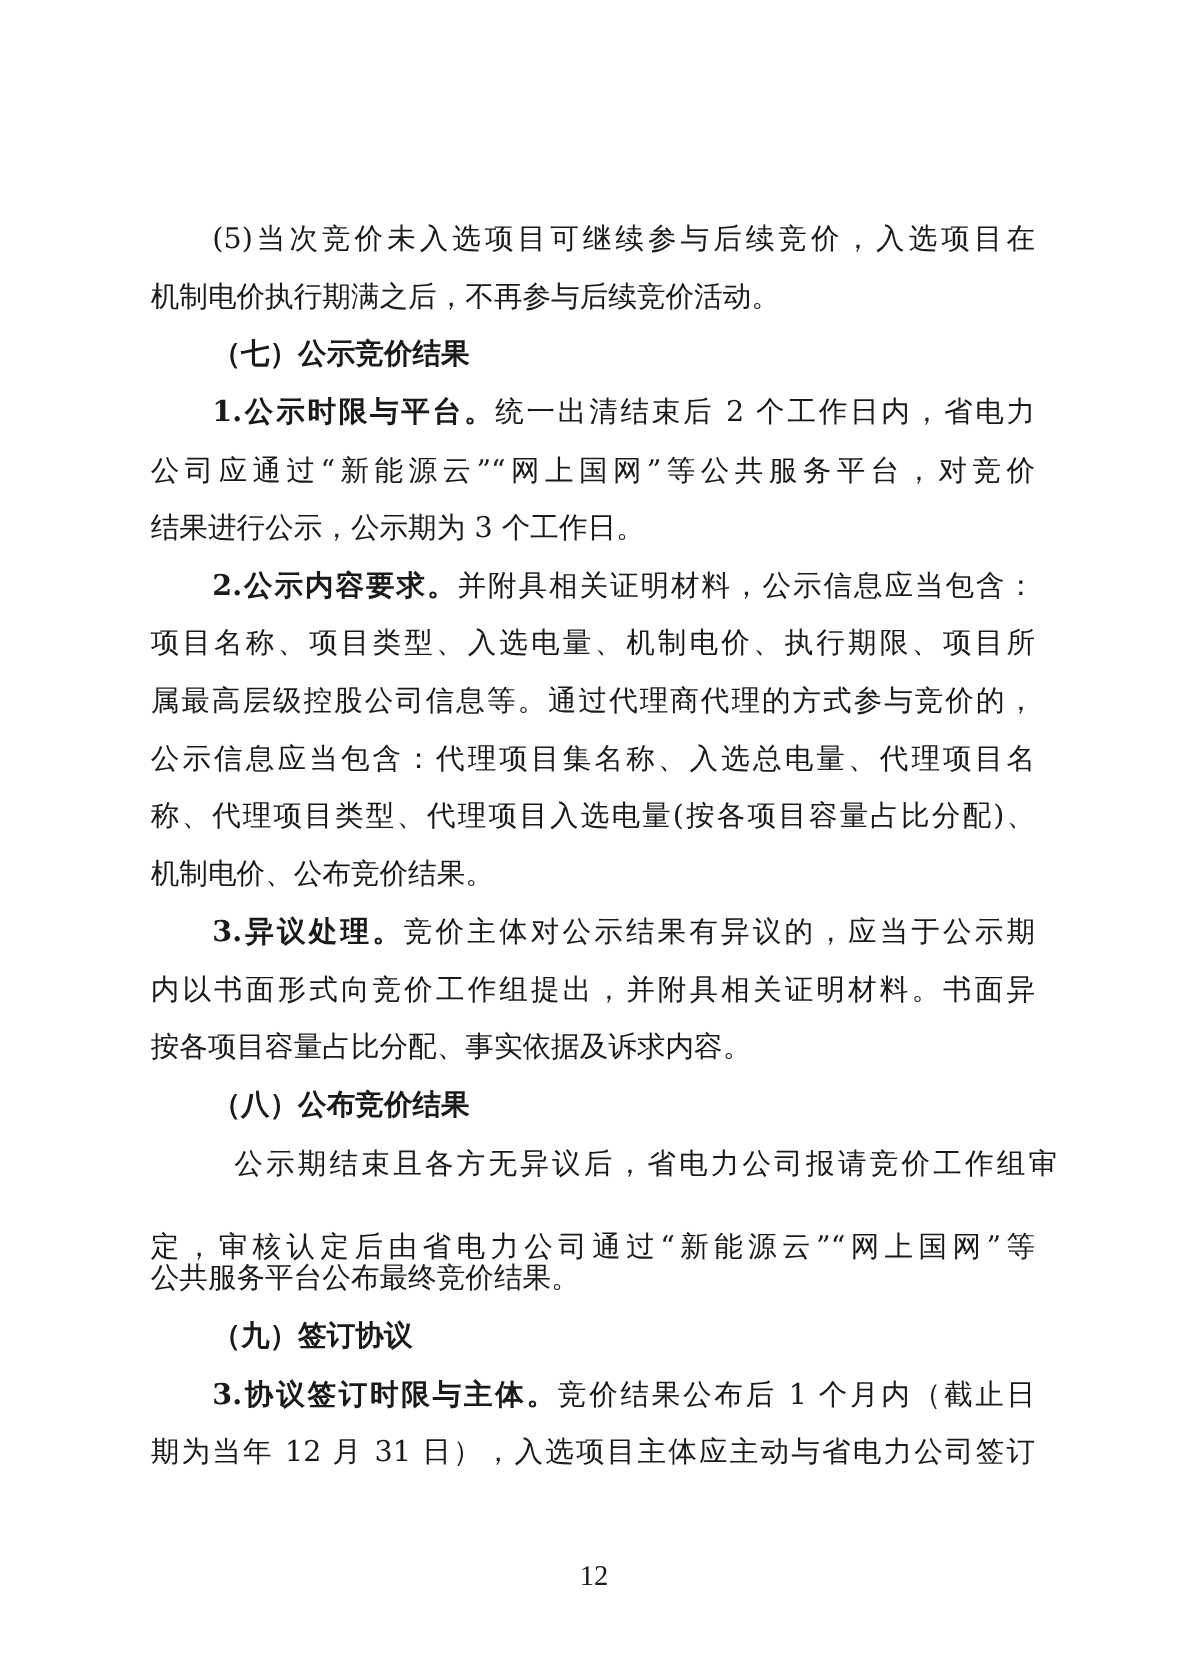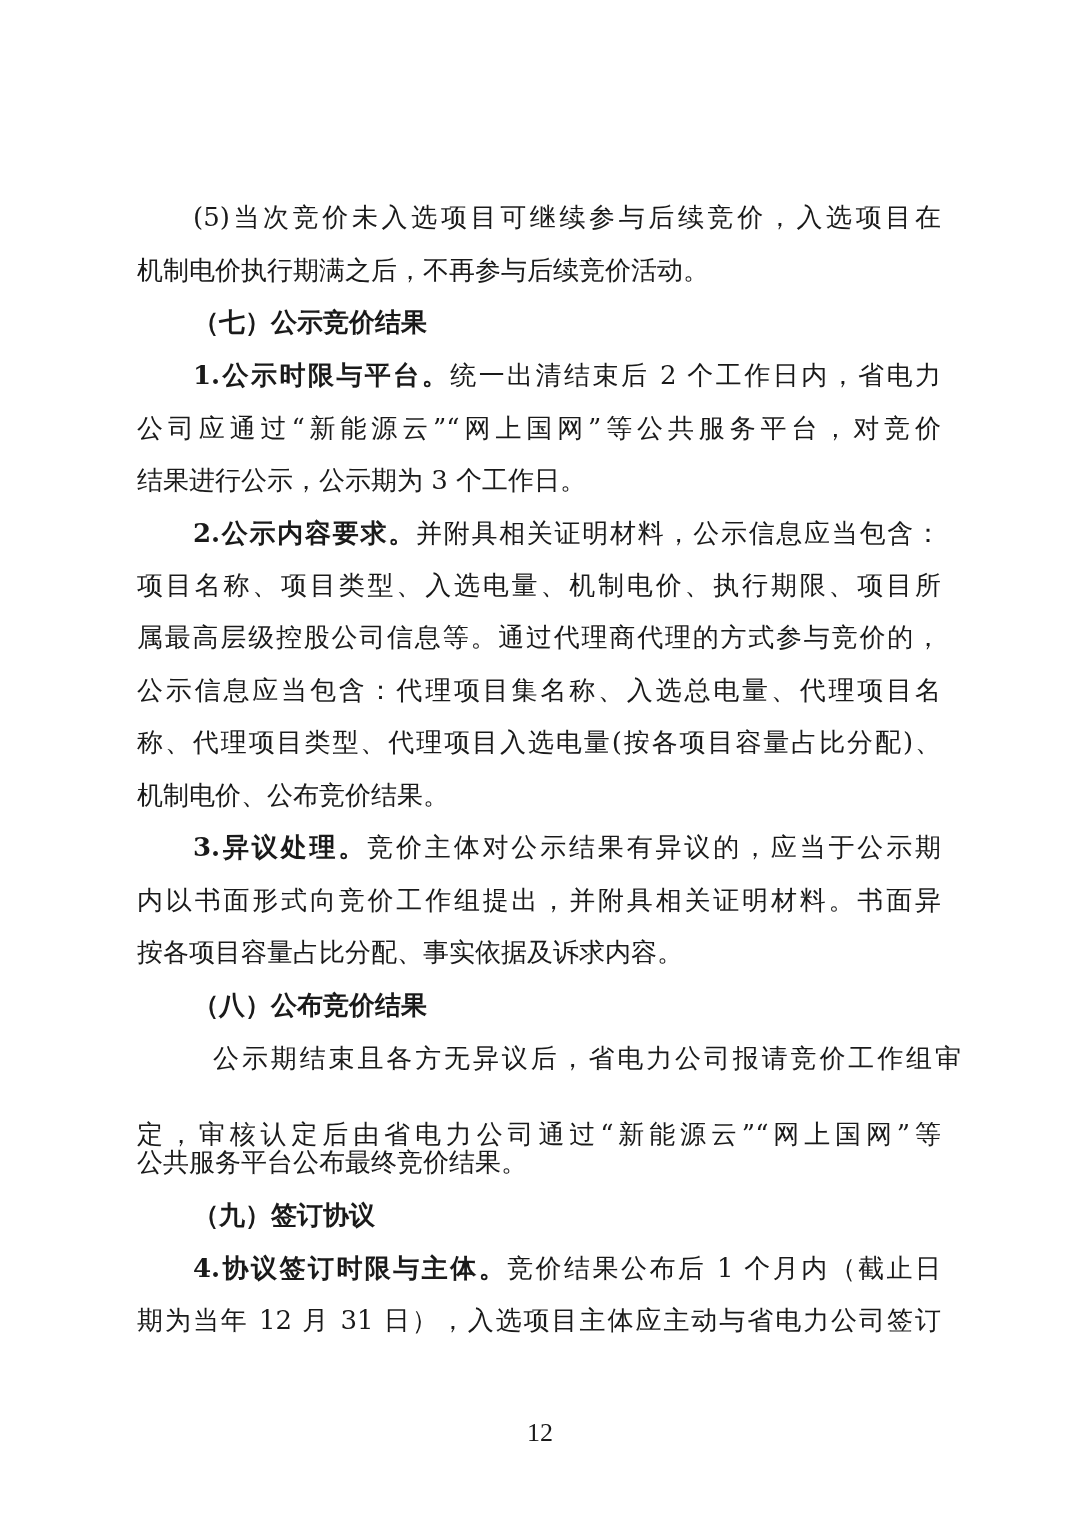--- a/index.html
+++ b/index.html
@@ -34,17 +34,17 @@
       <div class="line" style="top: 722px;"><span>称、代理项目类型、代理项目入选电量(按各项目容量占比分配)、</span></div>
       <div class="line last" style="top: 775px;"><span>机制电价、公布竞价结果。</span></div>
       <div class="line indent" style="top: 827px;"><span class="b">3.异议处理。</span><span>竞价主体对公示结果有异议的，应当于公示期</span></div>
       <div class="line" style="top: 880px;"><span>内以书面形式向竞价工作组提出，并附具相关证明材料。书面异</span></div>
       <div class="line last" style="top: 932px;"><span>按各项目容量占比分配、事实依据及诉求内容。</span></div>
       <div class="line head" style="top: 985px;"><span>（八）公布竞价结果</span></div>
       <div class="line indent" style="top: 1038px; margin-left: 20px;"><span>公示期结束且各方无异议后，省电力公司报请竞价工作组审</span></div>
       <div class="line" style="top: 1114px;"><span>定，审核认定后由省电力公司通过“新能源云”“网上国网”等</span></div>
       <div class="line last" style="top: 1142px;"><span>公共服务平台公布最终竞价结果。</span></div>
       <div class="line head" style="top: 1195px;"><span>（九）签订协议</span></div>
-      <div class="line indent" style="top: 1248px;"><span class="b">4.协议签订时限与主体。</span><span>竞价结果公布后 1 个月内（截止日</span></div>
+      <div class="line indent" style="top: 1248px;"><span class="b">3.协议签订时限与主体。</span><span>竞价结果公布后 1 个月内（截止日</span></div>
       <div class="line" style="top: 1300px;"><span>期为当年 12 月 31 日），入选项目主体应主动与省电力公司签订</span></div>
     </div>
   <div class="pagenum">12</div>
 </div>
 
 </body></html>

